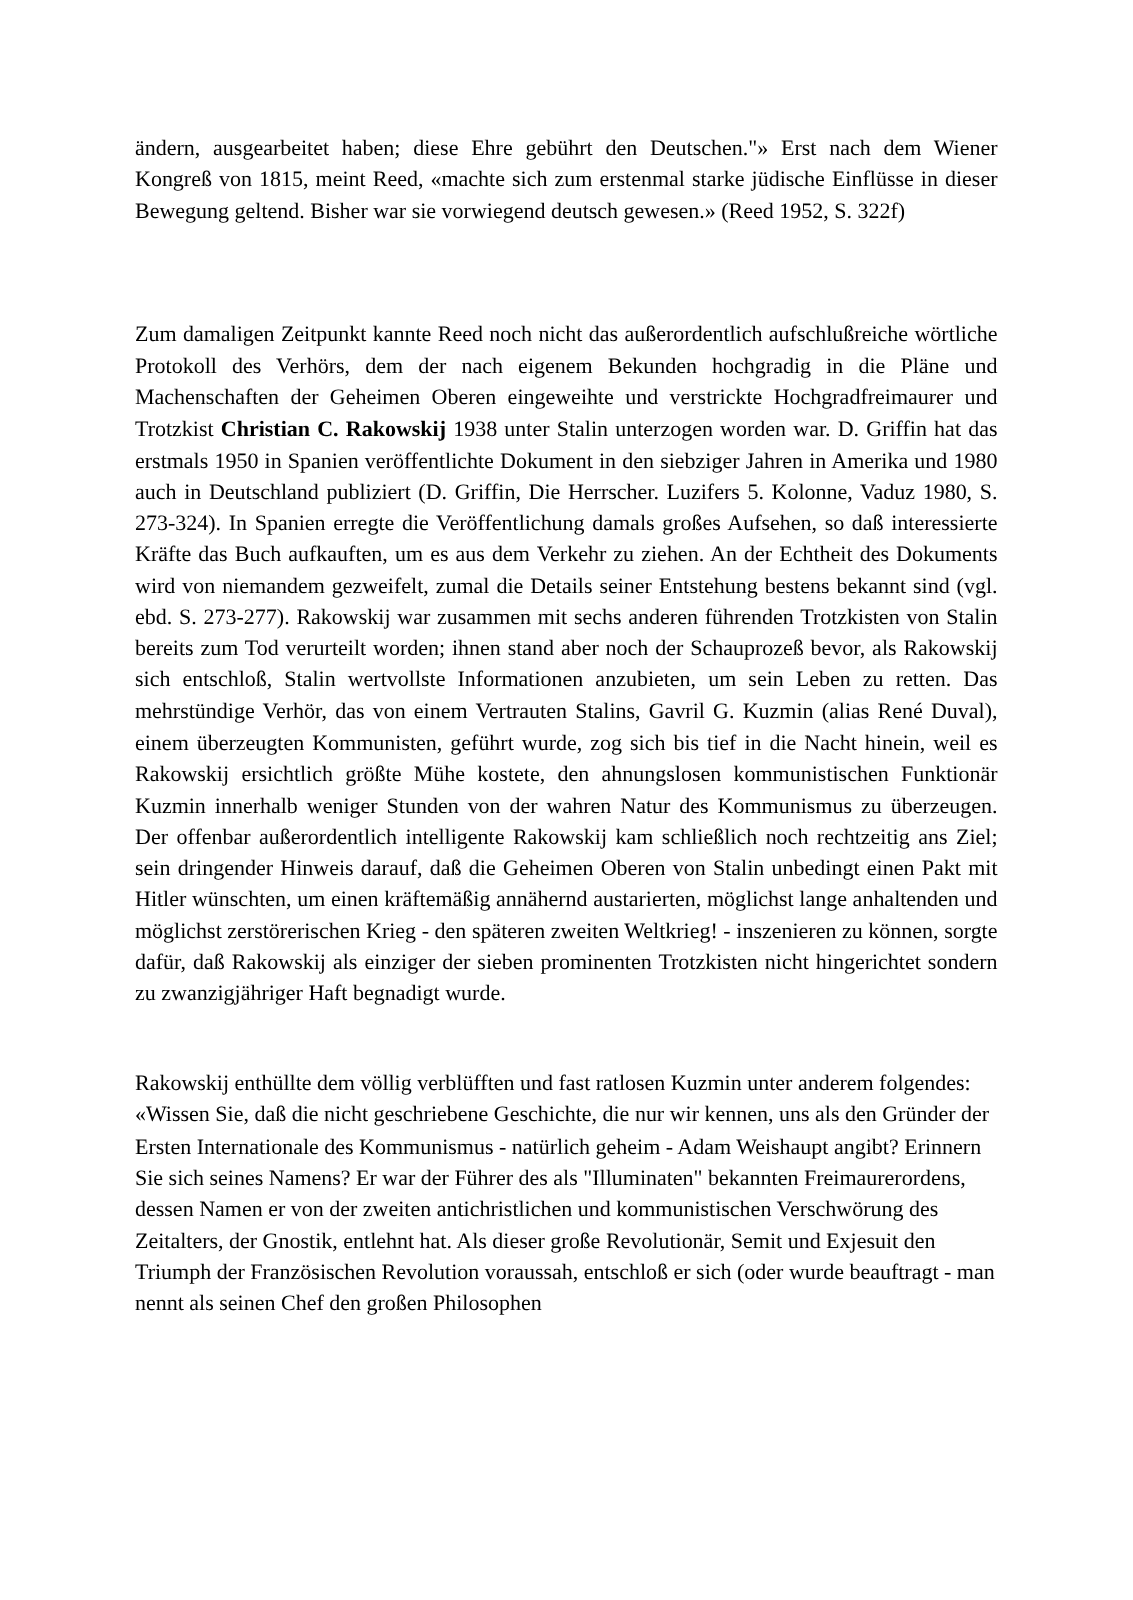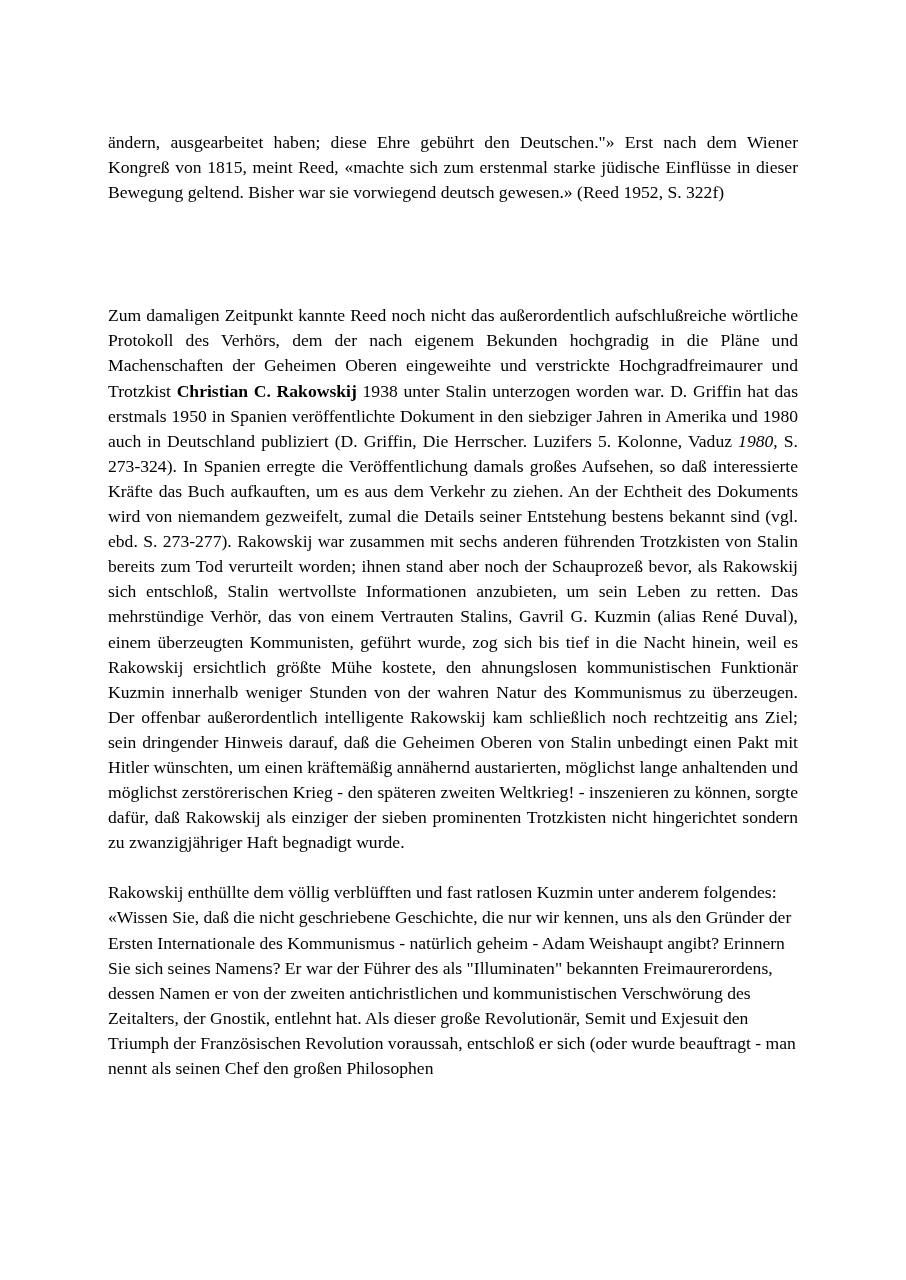--- a/index.html
+++ b/index.html
@@ -33,32 +33,31 @@
     margin: 0;
     font-size: 17.6px;
     line-height: 25.1px;
     color: #000000;
     -webkit-font-smoothing: antialiased;
     hyphens: none;
   }
   p.justified {
     text-align: justify;
     text-justify: inter-word;
-    margin-top: 24px;
   }
   p.leftaligned {
     text-align: left;
+    margin-top: 22px;
   }
   .gap-large { height: 74px; }
   .gap-small { height: 25px; }
   .bi {
     font-weight: bold;
   }
   .it {
-    font-style: italic;
   }
 </style>
 </head>
 <body>
 
 <div class="page">
   <div class="text-column">
 
     <p class="justified"><span>ändern, ausgearbeitet haben; diese Ehre gebührt den Deutschen."» Erst nach dem Wiener Kongreß von 1815, meint Reed, «machte sich zum erstenmal starke jüdische Einflüsse in dieser Bewegung geltend. Bisher war sie vorwiegend deutsch gewesen.» (Reed 1952, S. 322f)</span></p>
 

